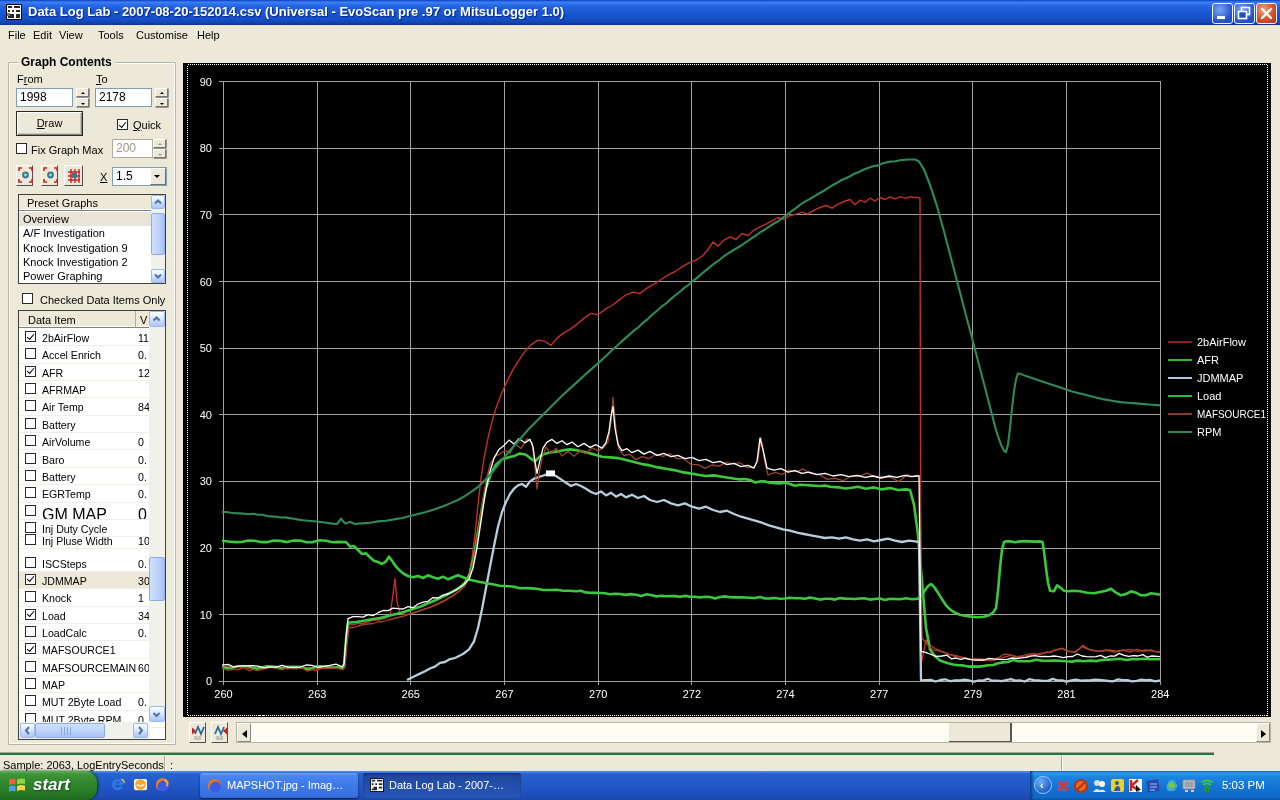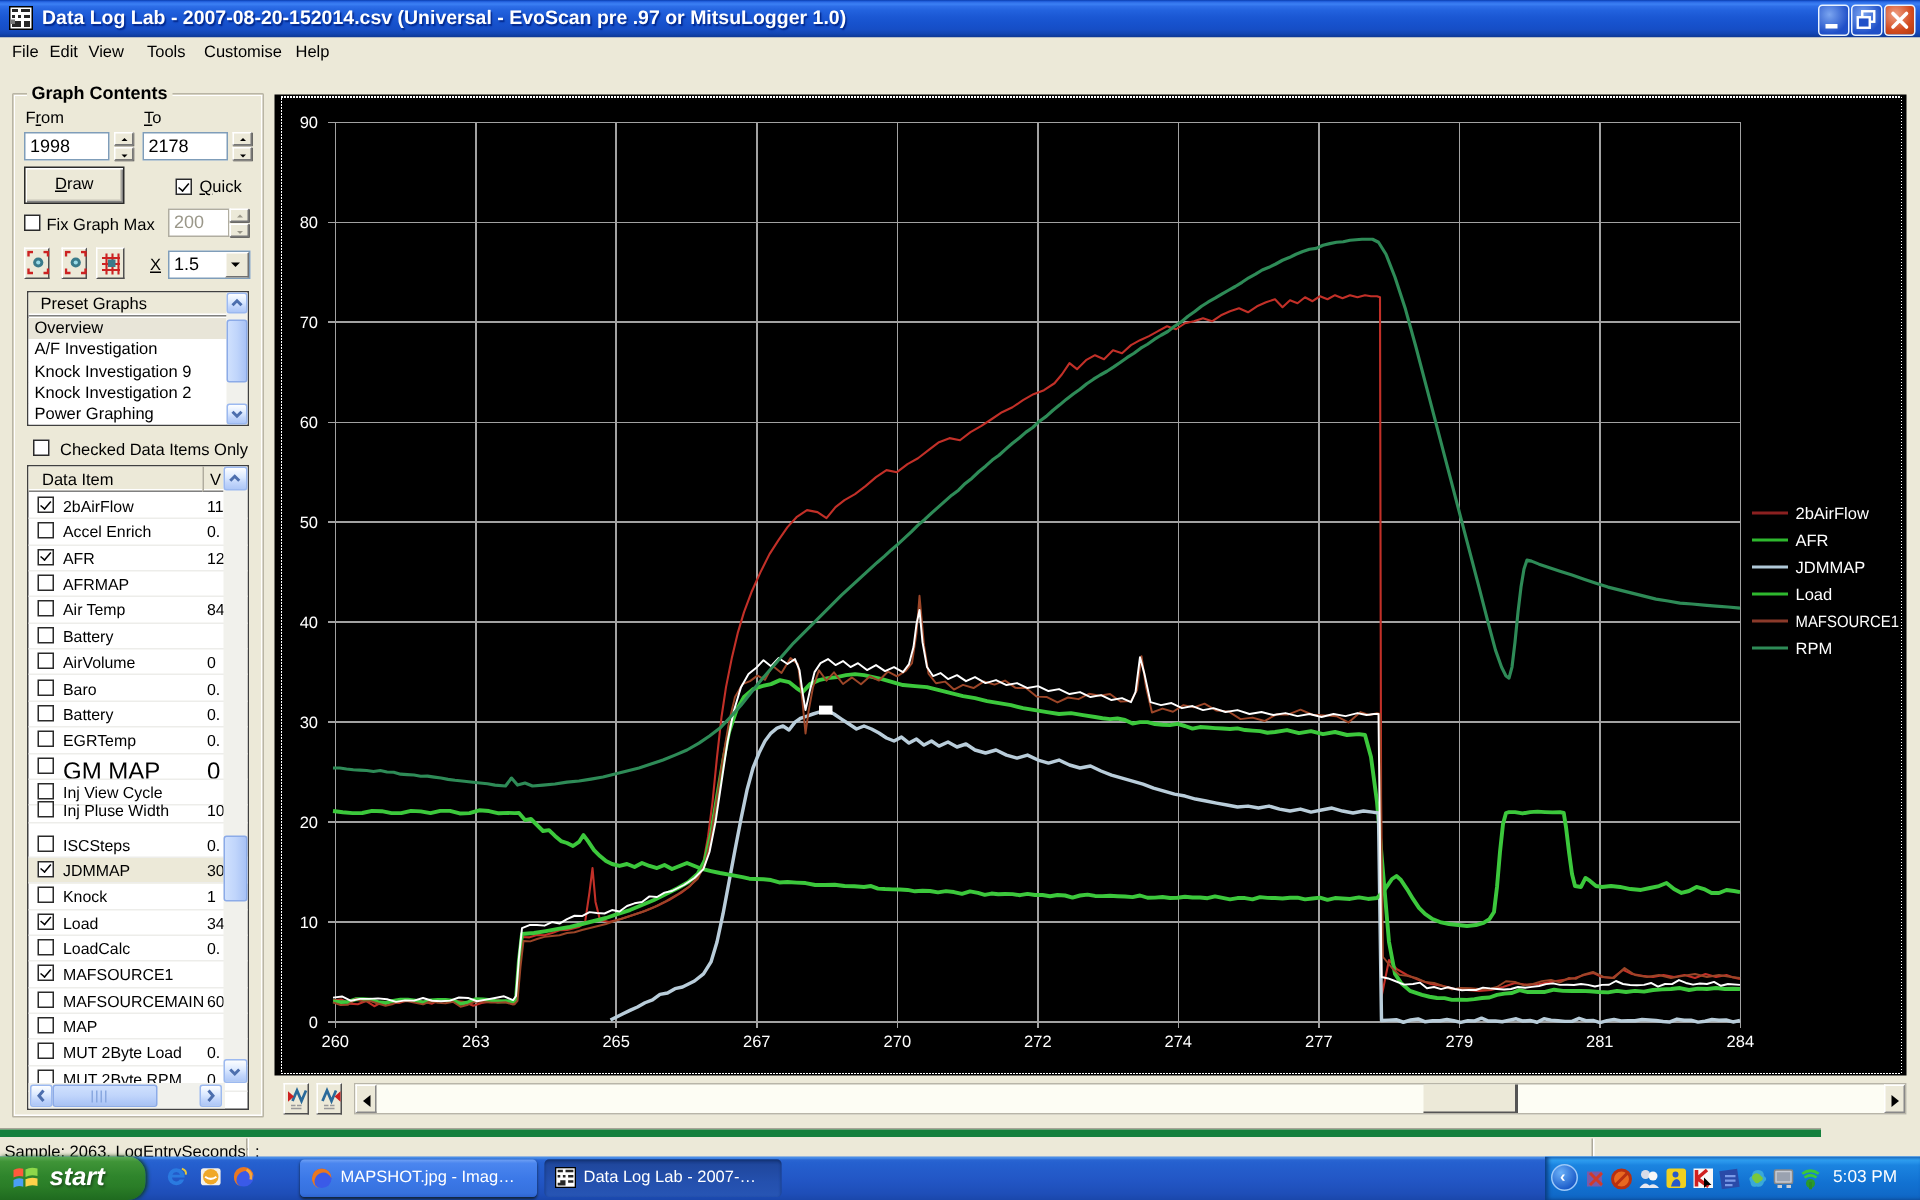--- a/index.html
+++ b/index.html
@@ -40,21 +40,21 @@
 
 .xpsb{position:absolute;background:#f1f1ec;}
 .xpbtn{position:absolute;border-radius:2px;border:1px solid #9cb9f0;
 background:linear-gradient(180deg,#fdfeff 0%,#dbe9ff 45%,#c2d6fb 70%,#aec7f7 100%);}
 .xpbtn svg{position:absolute;left:0;top:0;}
 .xpthumbv{position:absolute;border-radius:2px;border:1px solid #8cabe8;
 background:linear-gradient(90deg,#cfe0fd 0%,#c0d5fb 50%,#a8c2f5 100%);}
 .xpthumbh{position:absolute;border-radius:2px;border:1px solid #8cabe8;
 background:linear-gradient(180deg,#cfe0fd 0%,#c0d5fb 50%,#a8c2f5 100%);}
 
-#statusbar{left:0;top:753px;width:1214px;height:18px;background:#ece9d8;border-top:5px solid #15803d;box-shadow:0 -1px 0 #a8a498;}
+#statusbar{left:0;top:753px;width:1214px;height:18px;background:#ece9d8;border-top:2px solid #15803d;box-shadow:0 -1px 0 #a8a498;}
 #taskbar{left:0;top:771px;width:1280px;height:29px;
 background:linear-gradient(180deg,#4584e0 0%,#4a90ea 3%,#2a65d2 8%,#2560cf 15%,#2256c5 55%,#1e4eb8 85%,#1a47ab 100%);}
 #startbtn{position:absolute;left:0;top:0;width:97px;height:29px;border-radius:0 12px 12px 0;
 background:linear-gradient(180deg,#5eac58 0%,#3f9437 12%,#2f852c 45%,#2a7d27 70%,#1f6a1f 100%);
 box-shadow:1px 0 3px #0a3a0a;color:#fff;font-style:italic;font-weight:bold;font-size:17px;}
 .taskbtn{position:absolute;top:2px;height:25px;border-radius:3px;color:#fff;overflow:hidden;white-space:nowrap;}
 .tb1{background:linear-gradient(180deg,#70a1f4 0%,#4b86ef 10%,#3c79e8 50%,#3671de 90%,#2e64cf 100%);box-shadow:0 1px 2px #123;}
 .tb2{background:linear-gradient(180deg,#1a3f8e 0%,#20489e 15%,#2450ae 60%,#2755b4 100%);box-shadow:0 1px 2px #12306e inset;}
 #tray{position:absolute;right:0;top:0;width:250px;height:29px;
 background:linear-gradient(180deg,#2a8ae4 0%,#30a0f2 8%,#1b84e0 20%,#1272d2 60%,#0f66c4 100%);
@@ -211,21 +211,21 @@
       <span style="position:absolute;left:23px;top:3px;">EGRTemp</span>
       <span style="position:absolute;left:119px;top:3px;">0.</span>
     </div>
     <div class="row" style="top:191.5px;width:146px;height:17.35px;border-bottom:1px solid #ededea;font-size:16px;">
       <span class="cb" style="left:6px;top:2px;"></span>
       <span style="position:absolute;left:23px;top:3px;">GM MAP</span>
       <span style="position:absolute;left:119px;top:3px;">0</span>
     </div>
     <div class="row" style="top:208.9px;width:146px;height:17.35px;border-bottom:1px solid #ededea;font-size:10.6px;">
       <span class="cb" style="left:6px;top:2px;"></span>
-      <span style="position:absolute;left:23px;top:3px;">Inj View Cycle</span>
+      <span style="position:absolute;left:23px;top:3px;">Inj Duty Cycle</span>
       <span style="position:absolute;left:119px;top:3px;margin-top:21px;">58</span>
     </div>
     <div class="row" style="top:221px;width:146px;height:17.35px;border-bottom:1px solid #ededea;font-size:10.6px;">
       <span class="cb" style="left:6px;top:2px;"></span>
       <span style="position:absolute;left:23px;top:3px;">Inj Pluse Width</span>
       <span style="position:absolute;left:119px;top:3px;">10</span>
     </div>
     <div class="row" style="top:243.6px;width:146px;height:17.35px;border-bottom:1px solid #ededea;font-size:10.6px;">
       <span class="cb" style="left:6px;top:2px;"></span>
       <span style="position:absolute;left:23px;top:3px;">ISCSteps</span>

